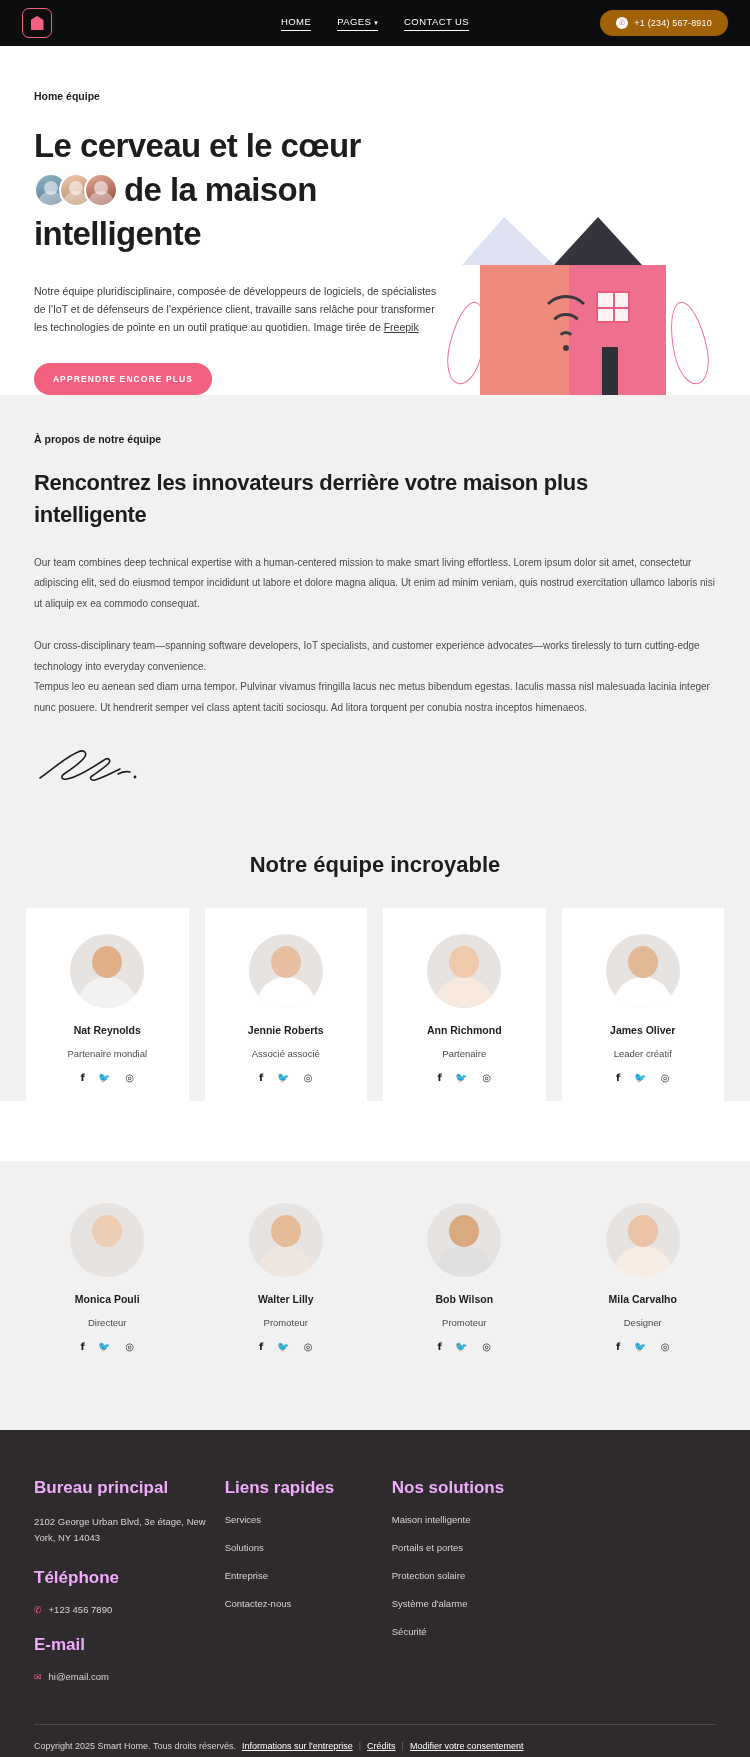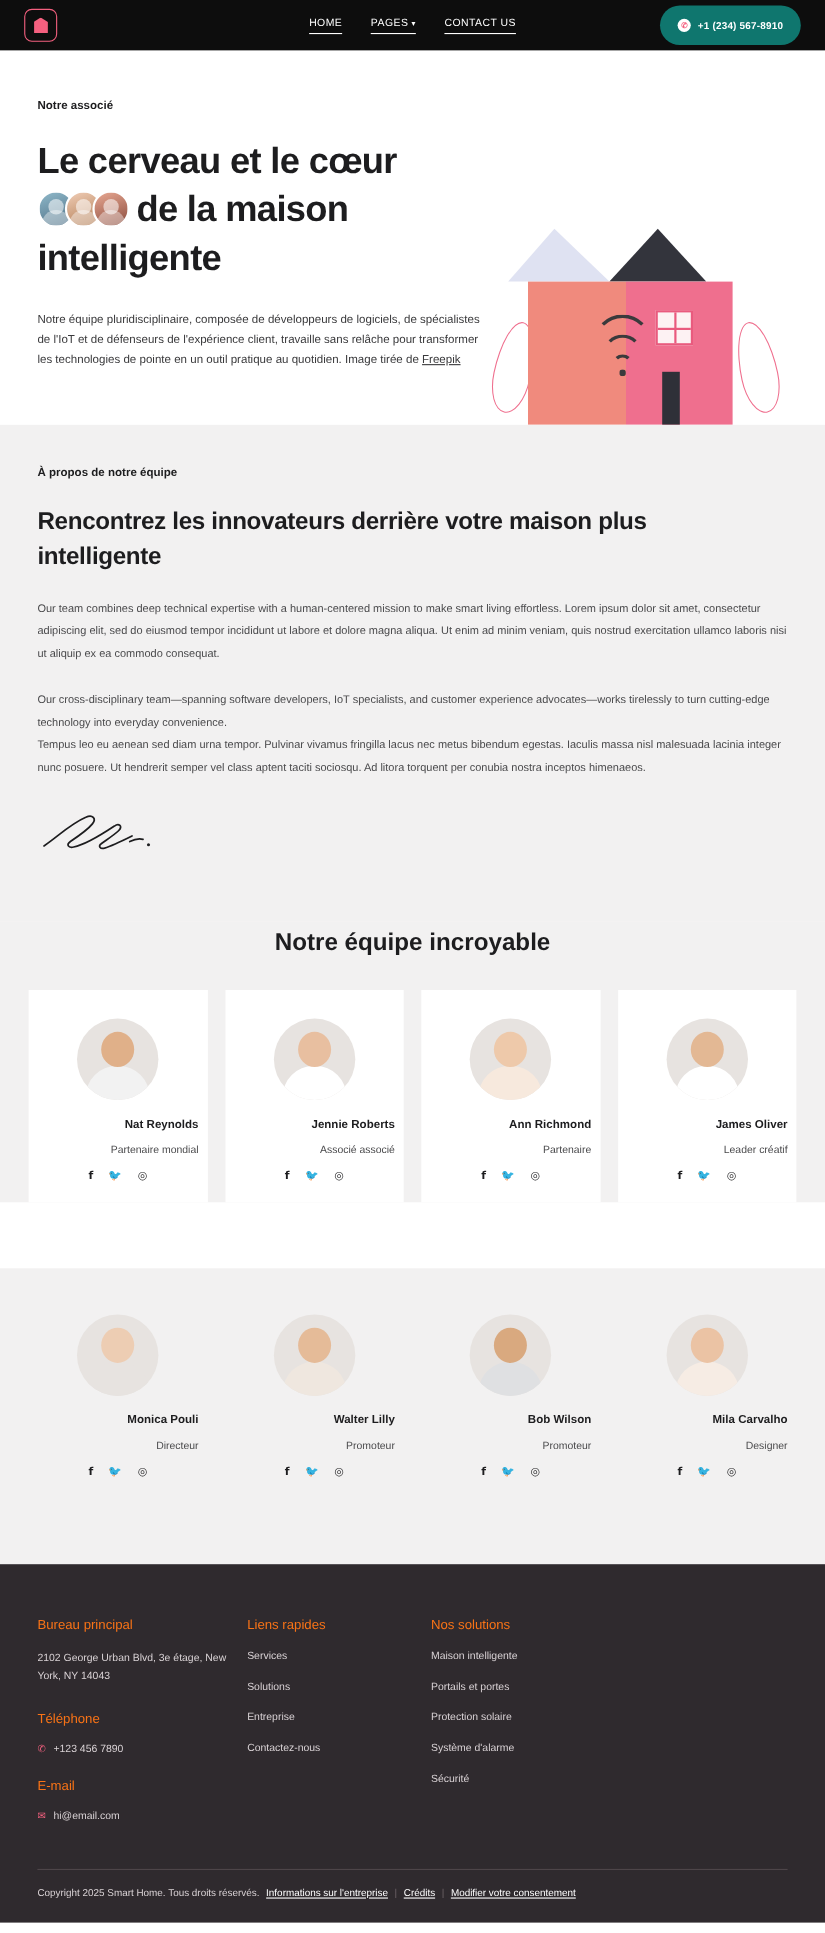--- a/index.html
+++ b/index.html
@@ -57,28 +57,28 @@
     background: #ffffff;
   }
   .chev {
     font-size: 7px;
     line-height: 1;
     position: relative;
     top: 1px;
   }
   .phone-btn {
     margin-left: auto;
-    background: #0f766e;
+    background: #a16207;
     color: #fff;
     border: none;
     border-radius: 30px;
-    height: 36px;
+    height: 26px;
     padding: 0 16px;
     font-size: 9px;
-    font-weight: bold;
+    font-weight: normal;
     letter-spacing: .2px;
     display: flex;
     align-items: center;
     gap: 6px;
     cursor: pointer;
     font-family: "Liberation Sans", sans-serif;
   }
   .phone-ic {
     width: 12px; height: 12px;
     border-radius: 50%;
@@ -288,21 +288,21 @@
   }
   .team-grid {
     display: grid;
     grid-template-columns: repeat(4, 1fr);
     column-gap: 0px;
     padding: 0 18px;
   }
   .member {
     background: #ffffff;
     padding: 26px 8px 18px 8px;
-    text-align: right;
+    text-align: center;
     margin: 0 8px;
   }
   .row2 .member { background: transparent; }
   .m-photo {
     width: 74px; height: 74px;
     border-radius: 50%;
     margin: 0 auto 16px auto;
     position: relative;
     overflow: hidden;
   }
@@ -347,24 +347,24 @@
     background: #2f2a2e;
     color: #efeaec;
     padding: 48px 34px 22px 34px;
   }
   .f-cols {
     display: grid;
     grid-template-columns: 1.15fr 1fr 1fr 1fr;
     gap: 10px;
   }
   .f-title {
-    font-size: 12px;
-    font-weight: normal;
+    font-size: 17px;
+    font-weight: bold;
     margin-bottom: 16px;
-    color: #f97316;
+    color: #f0abfc;
   }
   .f-text {
     font-size: 9.5px;
     line-height: 1.7;
     color: #d9d2d5;
     margin-bottom: 22px;
   }
   .f-link {
     display: block;
     font-size: 9.5px;
@@ -416,33 +416,34 @@
         <span>CONTACT US</span>
       </a>
   </nav>
   <button class="phone-btn">
     <span class="phone-ic">✆</span>
     <span>+1 (234) 567-8910</span>
   </button>
 </header>
 
 <section class="hero">
-  <div class="eyebrow">Notre associé</div>
+  <div class="eyebrow">Home équipe</div>
   <h1>
     <span>Le cerveau et le cœur</span><br>
     <span class="avatars">
       <span class="av av1"></span>
       <span class="av av2"></span>
       <span class="av av3"></span>
     </span><span>de la maison</span><br>
     <span>intelligente</span>
   </h1>
   <p class="lede">
     <span>Notre équipe pluridisciplinaire, composée de développeurs de logiciels, de spécialistes de l'IoT et de défenseurs de l'expérience client, travaille sans relâche pour transformer les technologies de pointe en un outil pratique au quotidien. Image tirée de </span><a href="#">Freepik</a>
   </p>
+  <button class="cta">APPRENDRE ENCORE PLUS</button>
 
   <div class="house-art">
     <div class="leaf-l"></div>
     <div class="leaf-r"></div>
     <div class="roof-left"></div>
     <div class="roof-right"></div>
     <div class="house-body">
       <div class="wifi">
         <span class="w1"></span>
           <span class="w2"></span>

